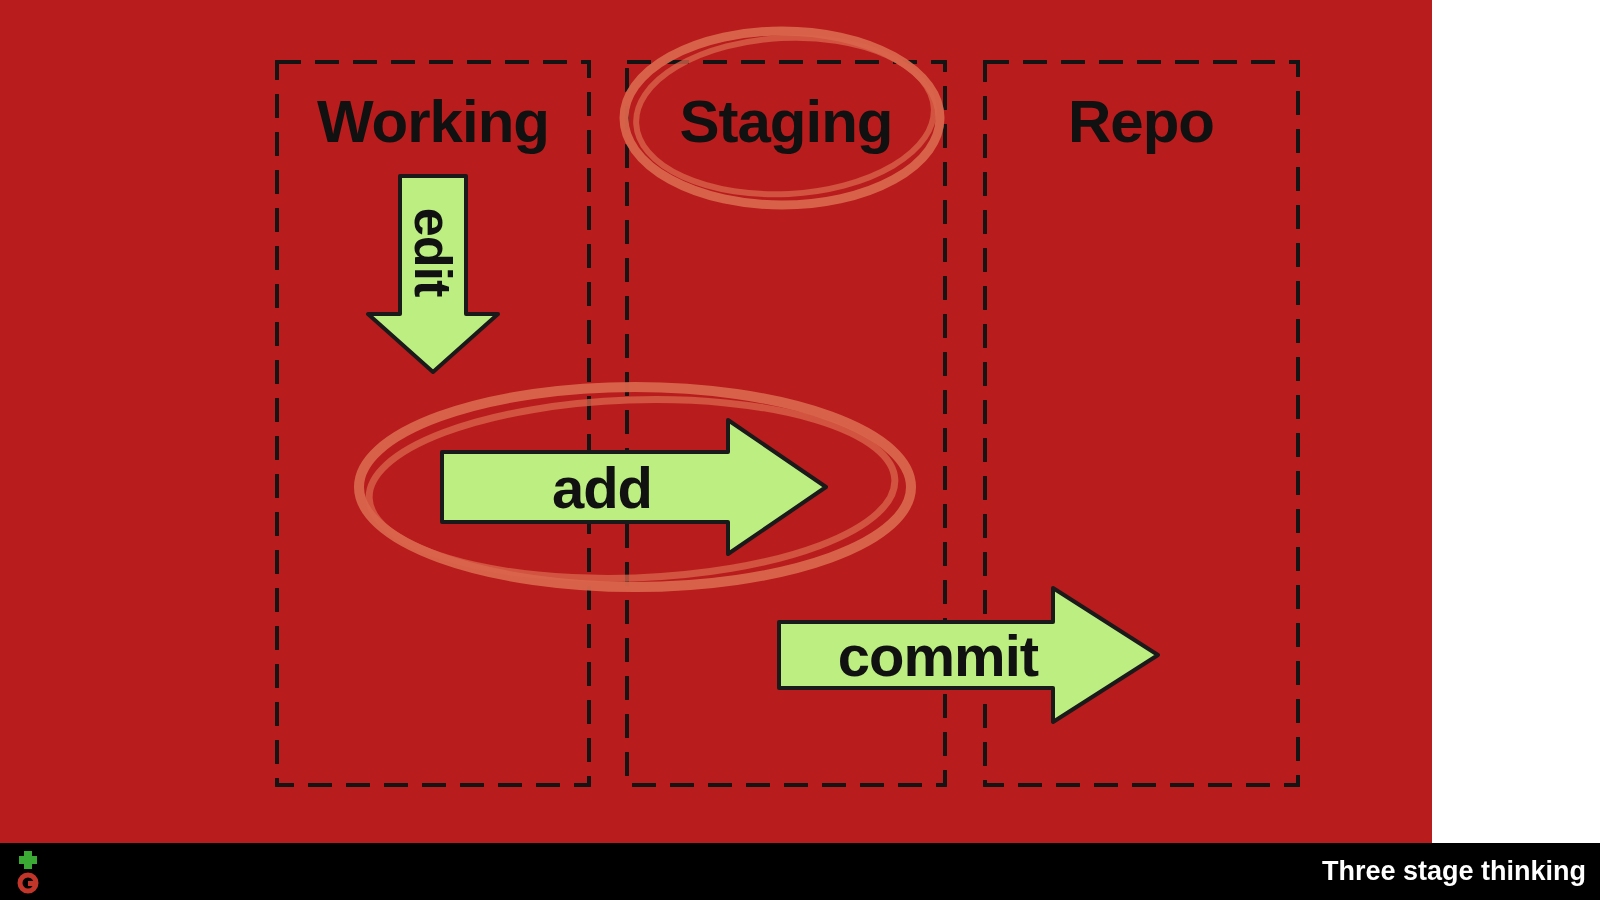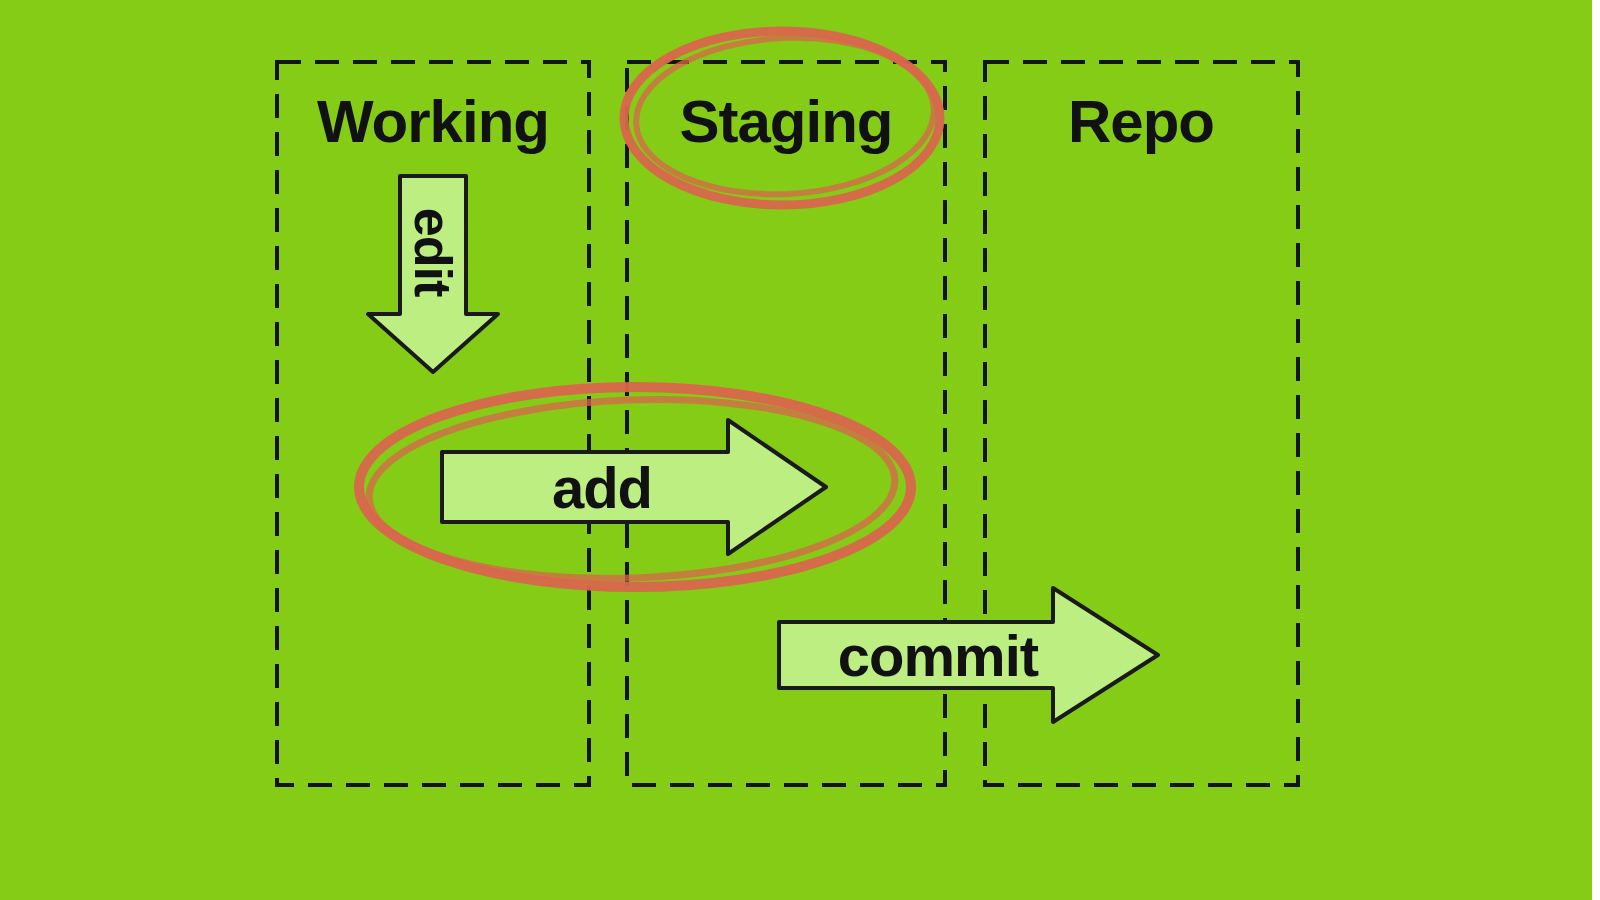--- a/index.html
+++ b/index.html
@@ -6,23 +6,23 @@
     margin: 0;
     padding: 0;
     width: 1600px;
     height: 900px;
     background: #ffffff;
     overflow: hidden;
     font-family: "Liberation Sans", sans-serif;
   }
   .slide {
     position: relative;
-    width: 1592px;
+    width: 1432px;
     height: 900px;
-    background: #84cc16;
+    background: #b91c1c;
   }
   .diagram {
     position: absolute;
     top: 0;
     left: 0;
     display: block;
   }
   .col-title {
     font-family: "Liberation Sans", sans-serif;
     font-weight: bold;
@@ -113,14 +113,29 @@
       <ellipse class="sketch-ellipse" cx="782" cy="118" rx="158" ry="87" stroke-width="9" opacity="0.95"></ellipse>
       <ellipse class="sketch-ellipse" cx="785" cy="116" rx="149" ry="78" stroke-width="6" opacity="0.75" transform="rotate(-3 785 116)"></ellipse>
     </g>
 
     <g>
       <ellipse class="sketch-ellipse" cx="635" cy="487" rx="276" ry="100" stroke-width="10" opacity="0.95"></ellipse>
       <ellipse class="sketch-ellipse" cx="632" cy="489" rx="263" ry="89" stroke-width="7" opacity="0.75" transform="rotate(-2 632 489)"></ellipse>
     </g>
   </svg>
 
+  <div class="footer">
+    <svg class="footer-icon" width="40" height="46" viewBox="0 0 40 46">
+
+      <g>
+        <rect x="16" y="2" width="8" height="18" fill="#3aaa35"></rect>
+        <rect x="11" y="7" width="18" height="8" fill="#3aaa35"></rect>
+      </g>
+
+      <g>
+        <circle cx="20" cy="34" r="8" fill="none" stroke="#c2362a" stroke-width="5"></circle>
+        <rect x="20" y="32" width="9" height="5" fill="#c2362a"></rect>
+      </g>
+    </svg>
+    <span class="footer-caption">Three stage thinking</span>
+  </div>
 
 </div>
 
 </body></html>

